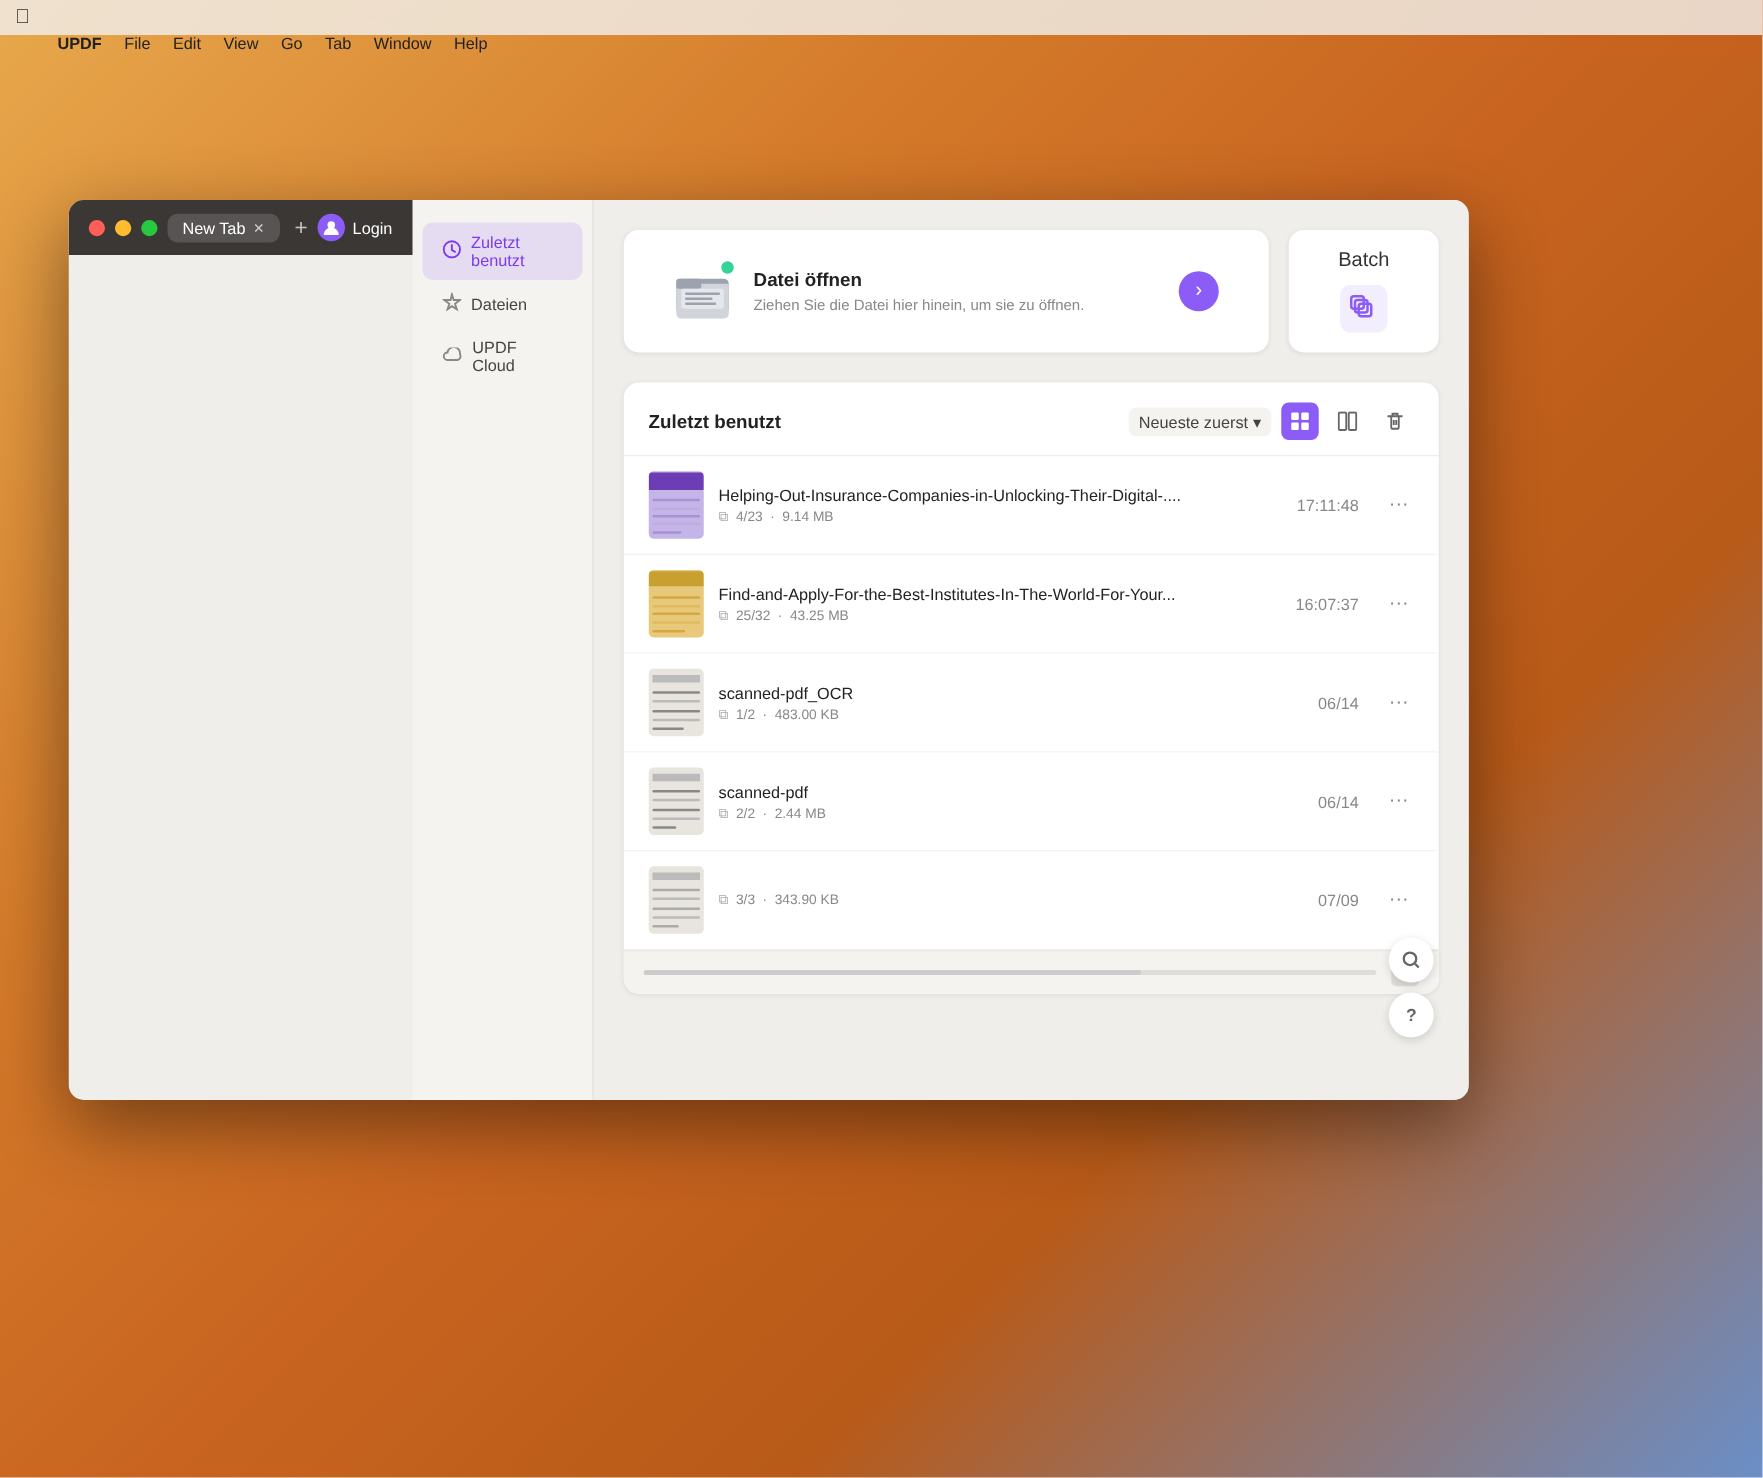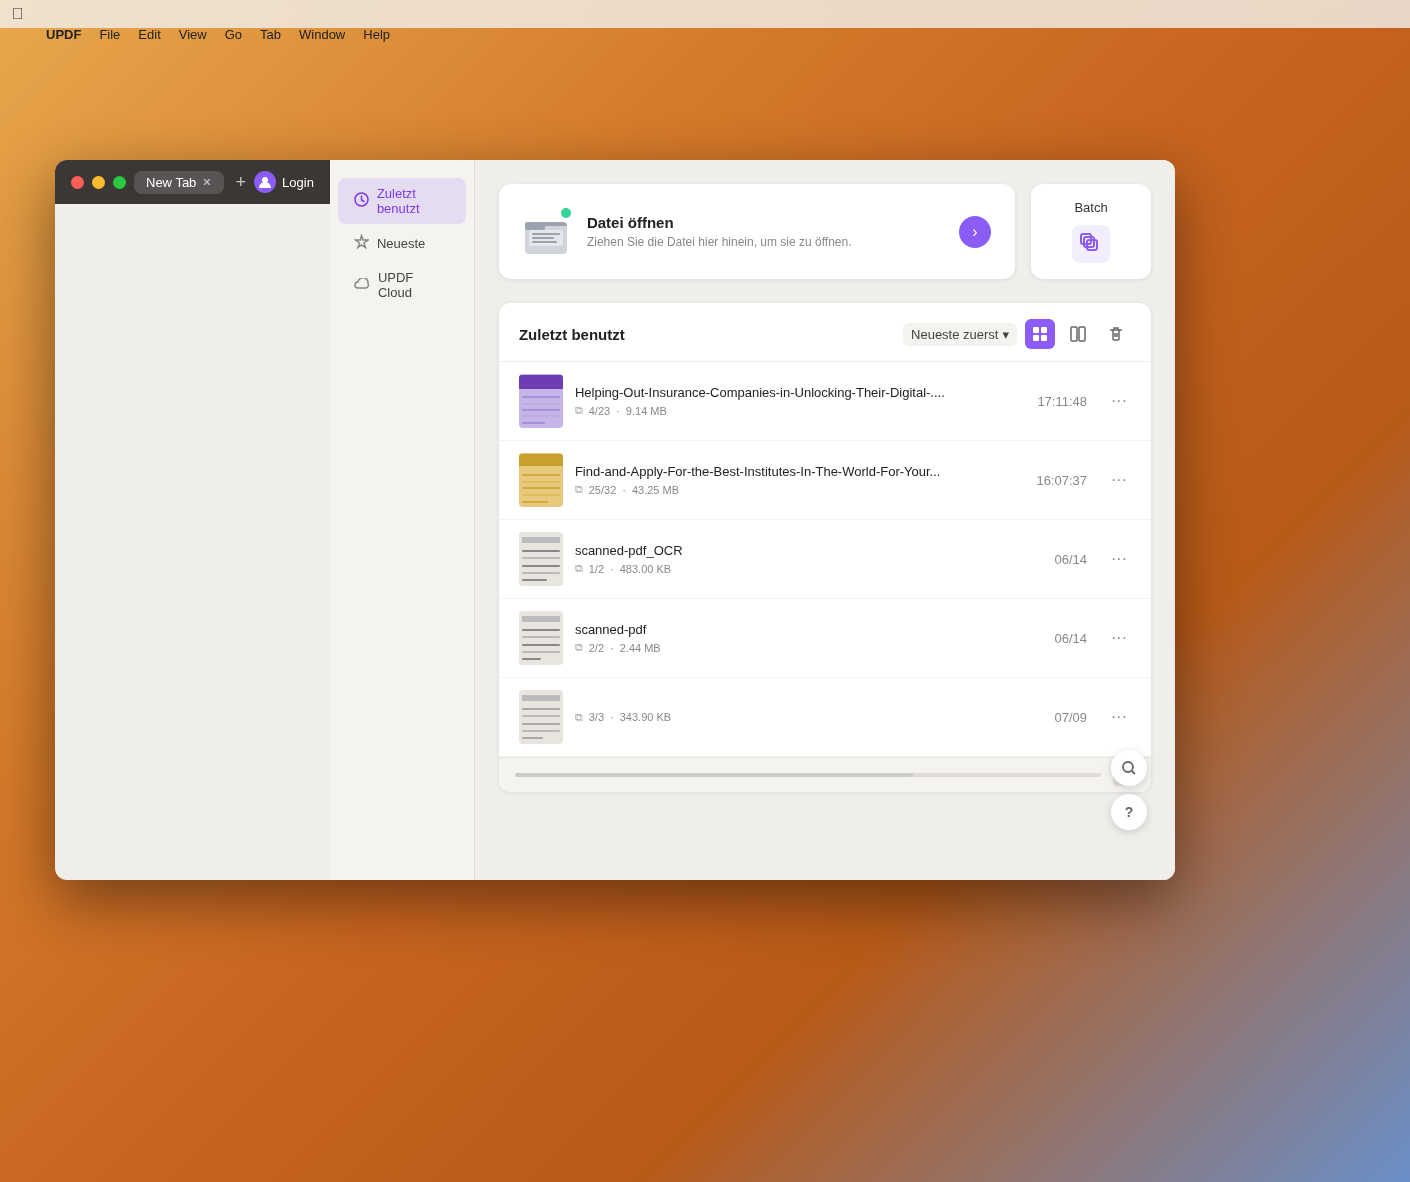--- a/index.html
+++ b/index.html
@@ -170,21 +170,21 @@
       display: flex;
       gap: 16px;
       margin-bottom: 24px;
     }
 
     
     .file-open-card {
       flex: 1;
       background: #fff;
       border-radius: 12px;
-      padding: 20px 24px;
+      padding: 20px 40px;
       display: flex;
       align-items: center;
       justify-content: space-between;
       box-shadow: 0 1px 4px rgba(0,0,0,0.08);
       position: relative;
     }
     .file-open-left {
       display: flex;
       align-items: center;
       gap: 16px;
@@ -238,21 +238,21 @@
       padding: 16px;
       display: flex;
       flex-direction: column;
       align-items: center;
       justify-content: center;
       gap: 10px;
       box-shadow: 0 1px 4px rgba(0,0,0,0.08);
       cursor: pointer;
     }
     .feature-card-title {
-      font-size: 13px;
+      font-size: 16px;
       font-weight: 500;
       color: #333;
       text-align: center;
     }
     .feature-card-icon {
       width: 38px;
       height: 38px;
       border-radius: 8px;
       background: rgba(139,92,246,0.1);
       display: flex;
@@ -475,21 +475,21 @@
           </svg>
         </span>
         <span>Zuletzt benutzt</span>
       </div>
       <div class="sidebar-item">
         <span class="sidebar-icon gray">
           <svg width="15" height="15" viewBox="0 0 15 15" fill="none" stroke="#888" stroke-width="1.5">
             <path d="M7.5 1.5l1.5 4.5H14L10 9l1.5 4.5L7.5 11 4 13.5 5.5 9 1.5 6h5z"></path>
           </svg>
         </span>
-        <span>Neueste</span>
+        <span>Dateien</span>
       </div>
       <div class="sidebar-item">
         <span class="sidebar-icon gray">
           <svg width="16" height="12" viewBox="0 0 16 12" fill="none" stroke="#888" stroke-width="1.5">
             <path d="M4 10a3 3 0 0 1 0-6 5 5 0 0 1 10 1.5A3 3 0 0 1 12 10z"></path>
           </svg>
         </span>
         <span>UPDF Cloud</span>
       </div>
     </div>

